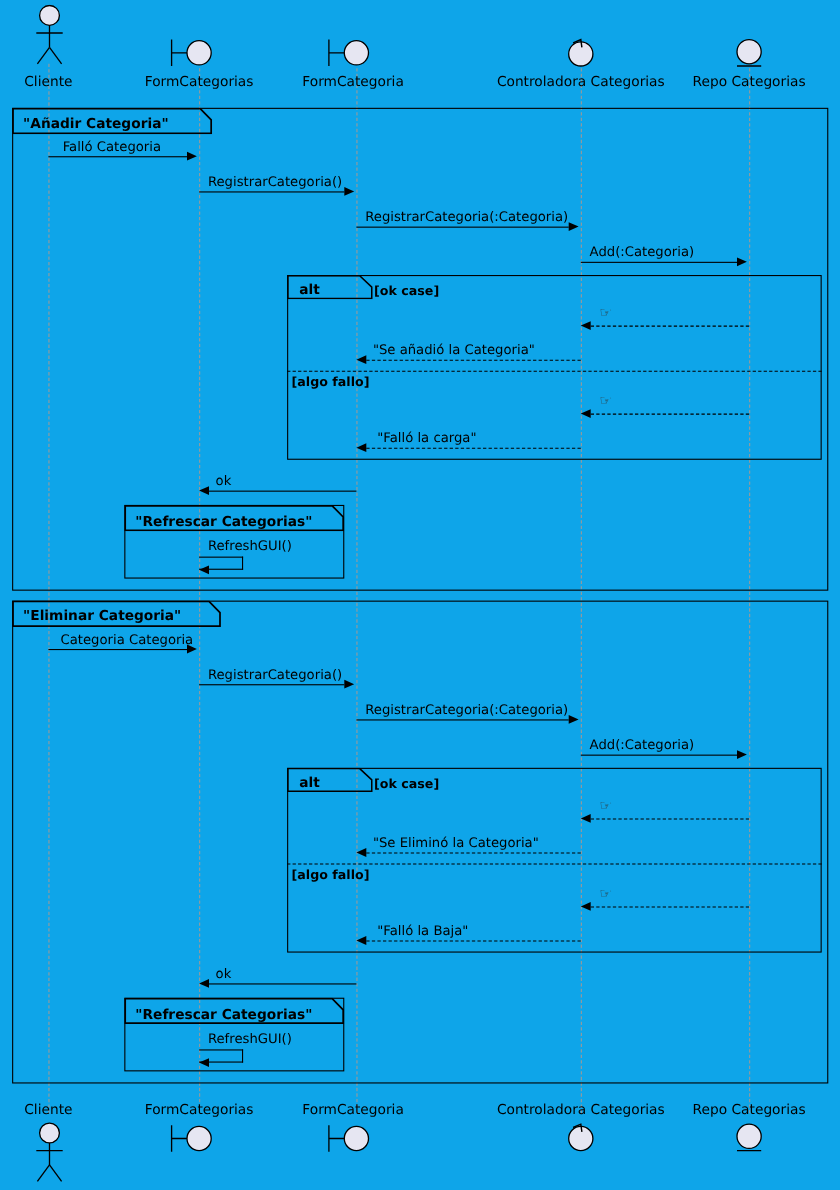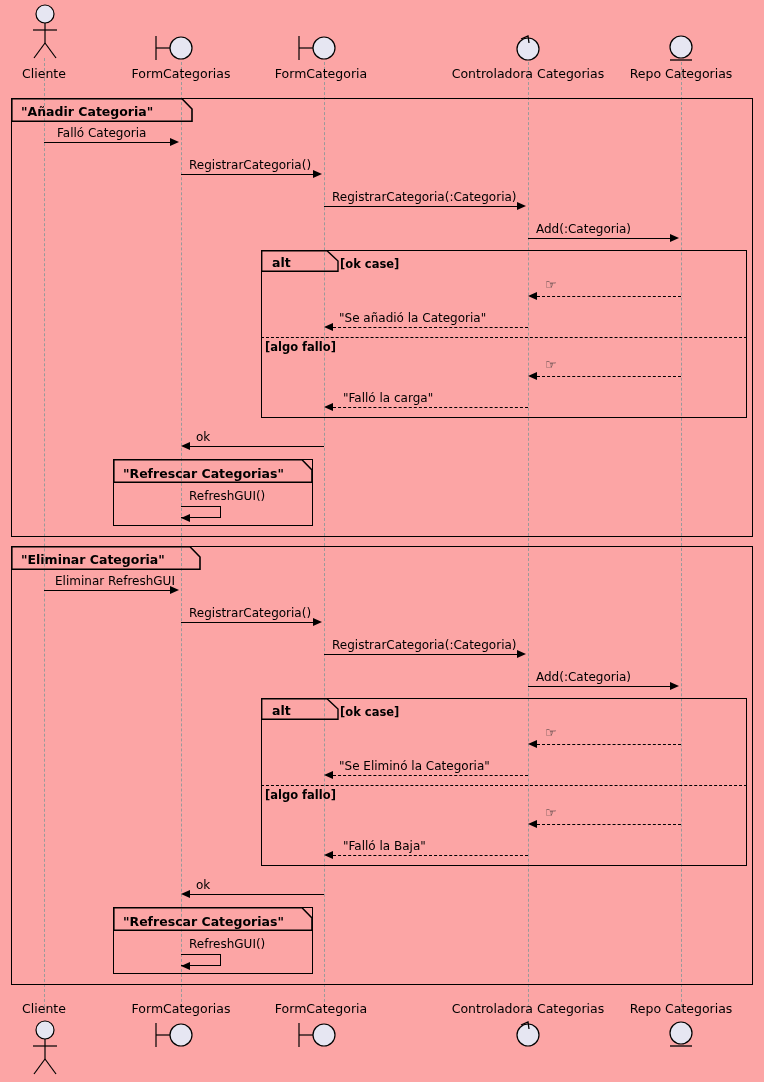--- a/index.html
+++ b/index.html
@@ -1,17 +1,17 @@
 <!DOCTYPE html>
 <html><head>
 <meta charset="utf-8">
 <style>
   html,body{margin:0;padding:0;background:#fff;}
   body{font-family:"DejaVu Sans","Liberation Sans",sans-serif;}
-  #stage{position:relative;width:764px;height:1082px;overflow:hidden;background:#fca5a5;}
+  #stage{position:relative;width:764px;height:1082px;overflow:hidden;background:#0ea5e9;}
   .lifeline-head,.lifeline-foot{position:absolute;text-align:center;font-size:12.5px;color:#000;white-space:nowrap;}
   .actor-svg{position:absolute;}
   .lifeline{position:absolute;width:0;border-left:1px dashed #9a9a9a;}
   .frame{position:absolute;border:1.6px solid #000;box-sizing:border-box;background:transparent;}
   .frame-label{position:absolute;font-size:12.5px;font-weight:bold;color:#000;white-space:nowrap;padding:2px 6px 2px 4px;}
   .frame-tab{position:absolute;}
   .alt-frame{position:absolute;border:1.4px solid #000;box-sizing:border-box;}
   .alt-kw{position:absolute;font-size:12.5px;font-weight:bold;}
   .alt-cond{position:absolute;font-size:11.5px;font-weight:bold;}
   .alt-div{position:absolute;border-top:1.2px dashed #000;}
@@ -131,21 +131,21 @@
   <div class="msg-label" style="left:189px;top:489px;">RefreshGUI()</div>
   <div class="self-loop" style="left:181px;top:506px;width:40px;height:12px;"></div>
   <div class="arrow-head ah-left" style="left:181px;top:513.5px;"></div>
 
   <div class="frame" style="left:11px;top:546px;width:742px;height:439px;"></div>
   <svg class="frame-tab" style="left:11px;top:546px;" width="190" height="24" viewBox="0 0 190 24">
     <path d="M0.8 0.8 H179 L189 11 V23.2 H0.8 Z" fill="none" stroke="#000" stroke-width="1.6"></path>
   </svg>
   <div class="frame-label" style="left:17px;top:550px;">"Eliminar Categoria"</div>
 
-  <div class="msg-label" style="left:55px;top:574px;">Eliminar RefreshGUI</div>
+  <div class="msg-label" style="left:55px;top:574px;">Categoria Categoria</div>
   <div class="arrow-line" style="left:44px;top:590px;width:126px;"></div>
   <div class="arrow-head ah-right" style="left:170px;top:585.5px;"></div>
 
   <div class="msg-label" style="left:189px;top:606px;">RegistrarCategoria()</div>
   <div class="arrow-line" style="left:181px;top:622px;width:132px;"></div>
   <div class="arrow-head ah-right" style="left:313px;top:617.5px;"></div>
 
   <div class="msg-label" style="left:332px;top:638px;">RegistrarCategoria(:Categoria)</div>
   <div class="arrow-line" style="left:324px;top:654px;width:193px;"></div>
   <div class="arrow-head ah-right" style="left:517px;top:649.5px;"></div>

